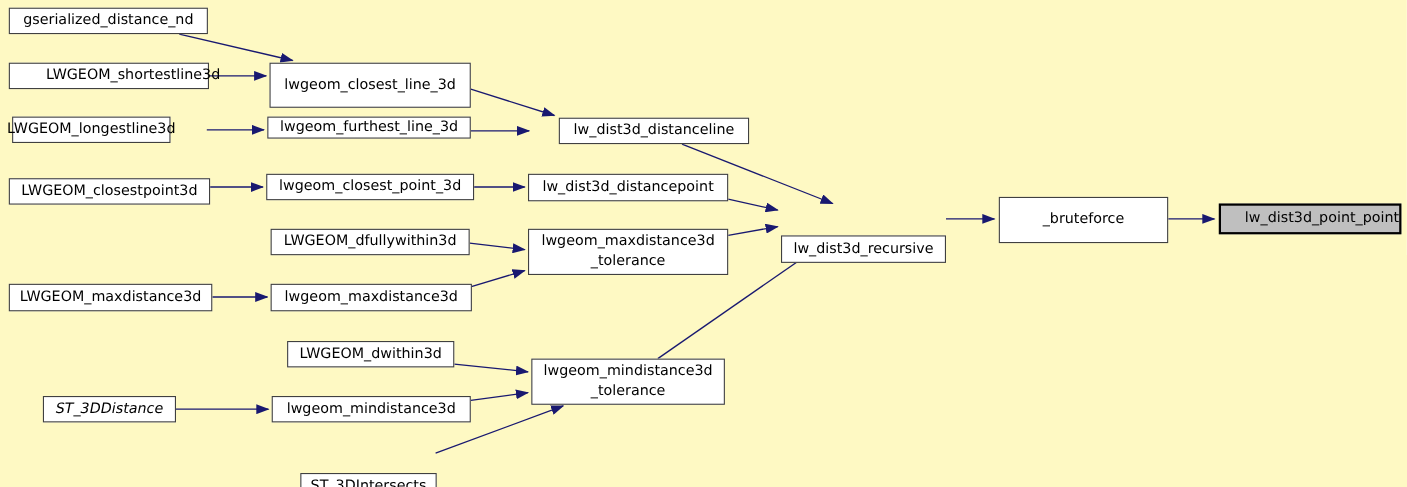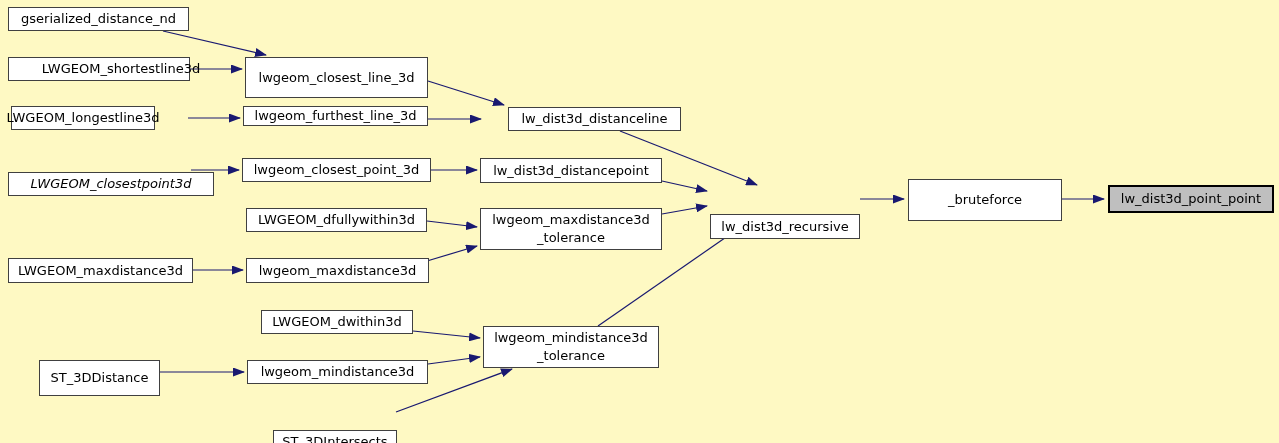--- a/index.html
+++ b/index.html
@@ -37,20 +37,21 @@
     align-items: center;
     justify-content: center;
     white-space: nowrap;
     text-align: center;
     cursor: pointer;
   }
   .node.highlight {
     background: #bfbfbf;
     border: 2px solid #000000;
     cursor: default;
+    align-items: flex-end;
   }
   .node span {
     display: block;
   }
 </style>
 </head>
 <body>
 
 <div id="stage">
   <svg id="edges-layer" width="1279" height="443" viewBox="0 0 1279 443" xmlns="http://www.w3.org/2000/svg">
@@ -94,21 +95,21 @@
       </div>
       <div class="node" style="left: 11px; top: 106px; width: 144px; height: 24px;">
         <span>LWGEOM_longestline3d</span>
       </div>
       <div class="node" style="left: 243px; top: 106px; width: 185px; height: 20px;">
         <span>lwgeom_furthest_line_3d</span>
       </div>
       <div class="node" style="left: 484px; top: 107px; width: 173px; height: 24px; margin-left: 24px;">
         <span>lw_dist3d_distanceline</span>
       </div>
-      <div class="node" style="left: 8px; top: 172px; width: 206px; height: 24px; font-style: italic;">
+      <div class="node" style="left: 8px; top: 162px; width: 183px; height: 24px;">
         <span>LWGEOM_closestpoint3d</span>
       </div>
       <div class="node" style="left: 242px; top: 158px; width: 189px; height: 24px;">
         <span>lwgeom_closest_point_3d</span>
       </div>
       <div class="node" style="left: 480px; top: 158px; width: 182px; height: 25px; align-items: center;">
         <span>lw_dist3d_distancepoint</span>
       </div>
       <div class="node" style="left: 246px; top: 208px; width: 181px; height: 24px; text-align: right;">
         <span>LWGEOM_dfullywithin3d</span>
@@ -132,21 +133,21 @@
       <div class="node" style="left: 246px; top: 258px; width: 183px; height: 25px;">
         <span>lwgeom_maxdistance3d</span>
       </div>
       <div class="node" style="left: 261px; top: 310px; width: 152px; height: 24px;">
         <span>LWGEOM_dwithin3d</span>
       </div>
       <div class="node" style="left: 483px; top: 326px; width: 176px; height: 42px;">
         <span>lwgeom_mindistance3d</span>
         <span>_tolerance</span>
       </div>
-      <div class="node" style="left: 39px; top: 360px; width: 121px; height: 36px;">
+      <div class="node" style="left: 39px; top: 360px; width: 121px; height: 24px; font-style: italic;">
         <span>ST_3DDistance</span>
       </div>
       <div class="node" style="left: 247px; top: 360px; width: 181px; height: 24px;">
         <span>lwgeom_mindistance3d</span>
       </div>
       <div class="node" style="left: 273px; top: 430px; width: 124px; height: 24px;">
         <span>ST_3DIntersects</span>
       </div>
     </div>
 </div>

